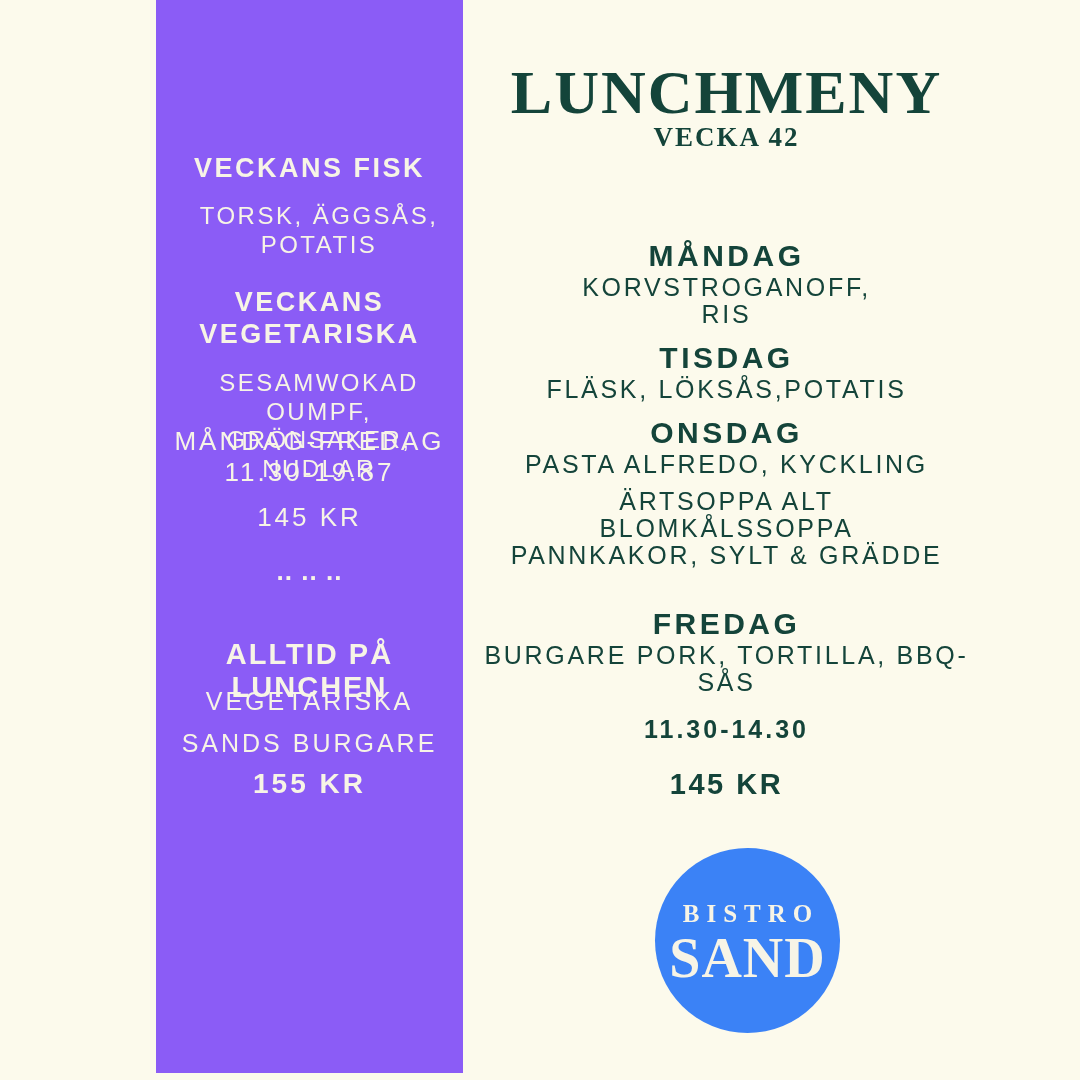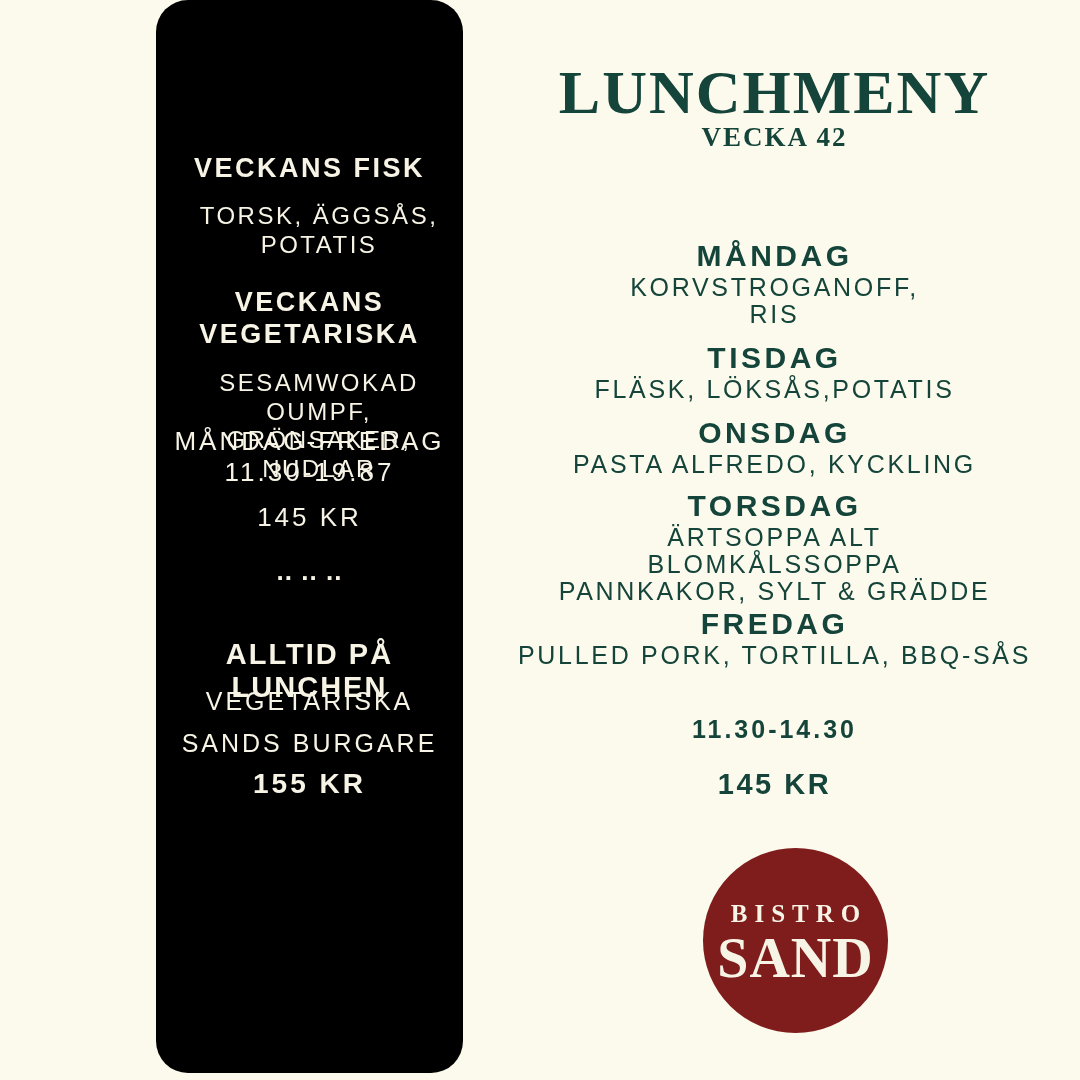--- a/index.html
+++ b/index.html
@@ -6,57 +6,56 @@
   body{
     width:1080px;height:1080px;position:relative;overflow:hidden;
     background:#FCFAEC;
     font-family:"Liberation Sans",sans-serif;
   }
   .canvas{position:absolute;inset:0;}
 
   
   .sidebar{
     position:absolute;left:156px;top:0;width:307px;height:1073px;
-    background:#000000;color:#F7F4E6;border-radius:32px;
+    background:#8b5cf6;color:#F7F4E6;
   }
   .sb-block{position:absolute;width:100%;text-align:center;white-space:pre-line;}
   .sb-title{font-weight:700;font-size:27px;letter-spacing:2.5px;line-height:1.2;}
   .sb-text{font-size:24px;letter-spacing:2.5px;line-height:1.2;white-space:pre-line;margin-left:19px;}
   .sb-sched{font-size:26px;letter-spacing:3px;line-height:1.2;white-space:pre-line;}
   .sb-price{font-size:26px;letter-spacing:3px;}
   .sb-dots{font-size:26px;font-weight:700;letter-spacing:1px;}
   .sb-always-title{font-weight:700;font-size:29px;letter-spacing:2px;text-align:center;}
   .sb-item{font-size:25px;letter-spacing:3px;}
   .sb-price-bold{font-size:28px;font-weight:700;letter-spacing:3px;}
   .sb-footer{font-size:21px;letter-spacing:0.3px;}
 
   
   .main{
     position:absolute;left:463px;top:0;width:527px;height:776px;
     color:#14443A;
-    margin-left:48px;
   }
   .m-block{position:absolute;width:100%;text-align:center;}
   .m-title{
     font-family:"Liberation Serif",serif;font-weight:700;
     font-size:62px;letter-spacing:2px;line-height:1.1;
   }
   .m-subtitle{
     font-family:"Liberation Serif",serif;font-weight:700;
     font-size:27px;letter-spacing:2px;
   }
   .day-label{font-weight:700;font-size:30px;letter-spacing:3.5px;line-height:36px;}
   .day-lines{font-size:25px;letter-spacing:2.7px;line-height:27px;white-space:pre-line;}
   .m-hours{font-weight:700;font-size:25px;letter-spacing:3px;}
   .m-price{font-weight:700;font-size:29px;letter-spacing:2.5px;}
 
   
   .logo{
     position:absolute;left:192px;top:848px;width:185px;height:185px;
-    border-radius:50%;background:#7f1d1d;color:#F7F4E6;
+    border-radius:50%;background:#3b82f6;color:#F7F4E6;
     display:flex;flex-direction:column;align-items:center;justify-content:flex-start;
     padding-top:0;box-sizing:border-box;
   }
   .logo-line1{
     font-family:"Liberation Serif",serif;font-weight:700;
     font-size:25px;letter-spacing:7px;margin-top:52px;text-indent:7px;
   }
   .logo-line2{
     font-family:Liberation Serif, serif;font-weight:700;
     font-size:56px;letter-spacing:1px;line-height:1.0;margin-top:2px;
@@ -115,29 +114,28 @@
       <div class="day-label">TISDAG</div>
       <div class="day-lines">FLÄSK, LÖKSÅS,POTATIS</div>
     </div>
 
     <div class="m-block" style="top:415px">
       <div class="day-label">ONSDAG</div>
       <div class="day-lines">PASTA ALFREDO, KYCKLING</div>
     </div>
 
     <div class="m-block" style="top:488px">
-      <div class="day-label">TORSDAG</div>
       <div class="day-lines">ÄRTSOPPA ALT
 BLOMKÅLSSOPPA
 PANNKAKOR, SYLT &amp; GRÄDDE</div>
     </div>
 
     <div class="m-block" style="top:606px">
       <div class="day-label">FREDAG</div>
-      <div class="day-lines">PULLED PORK, TORTILLA, BBQ-SÅS</div>
+      <div class="day-lines">BURGARE PORK, TORTILLA, BBQ-SÅS</div>
     </div>
 
     <div class="m-block m-hours" style="top:715px">11.30-14.30</div>
 
     <div class="m-block m-price" style="top:768px">145 KR</div>
 
     <div class="logo">
       <div class="logo-line1">BISTRO</div>
       <div class="logo-line2">SAND</div>
     </div>

